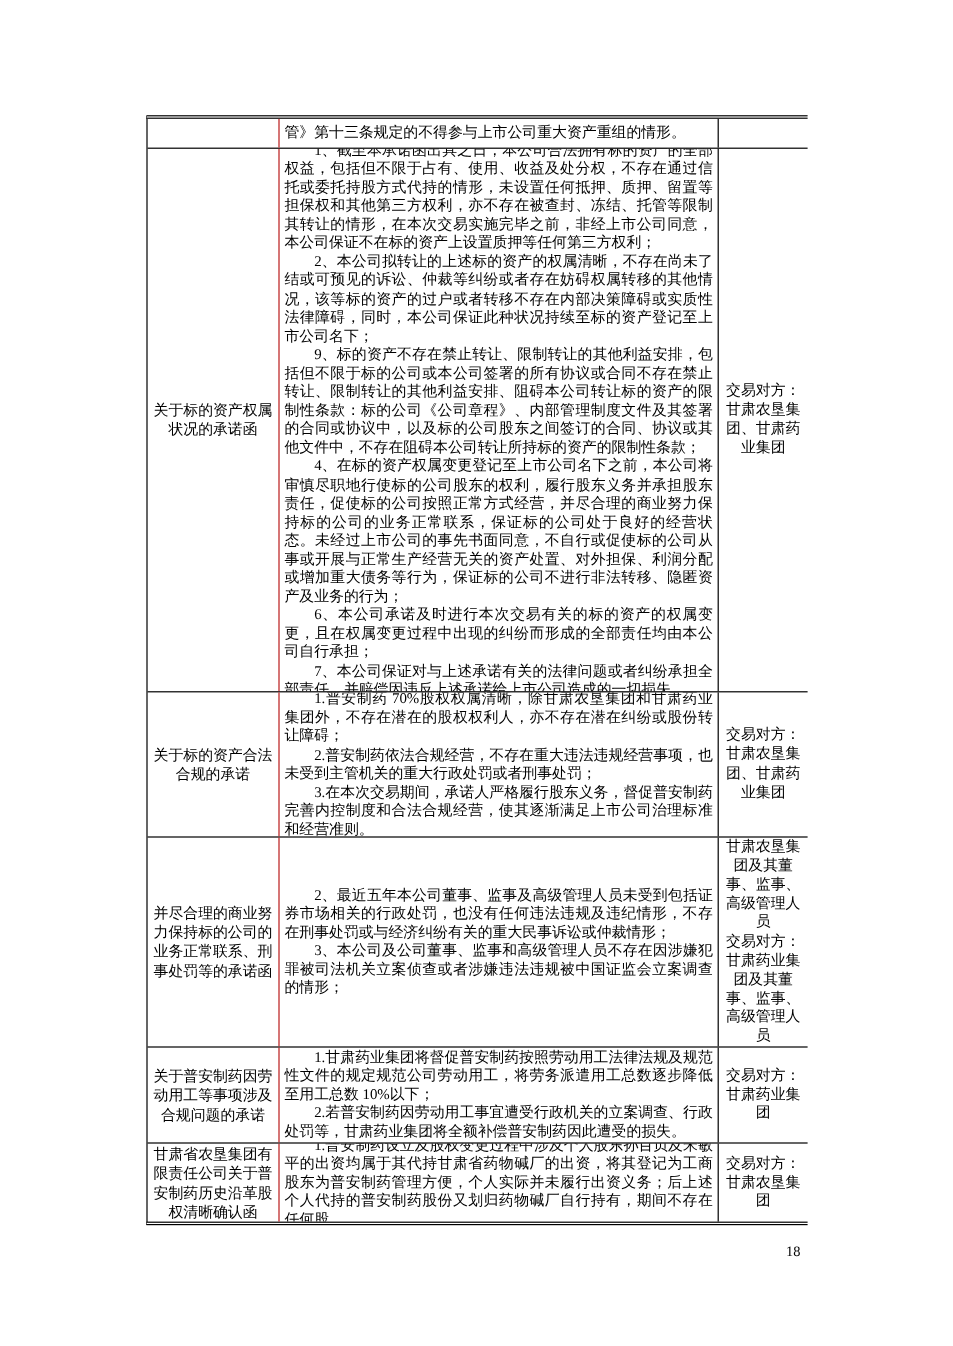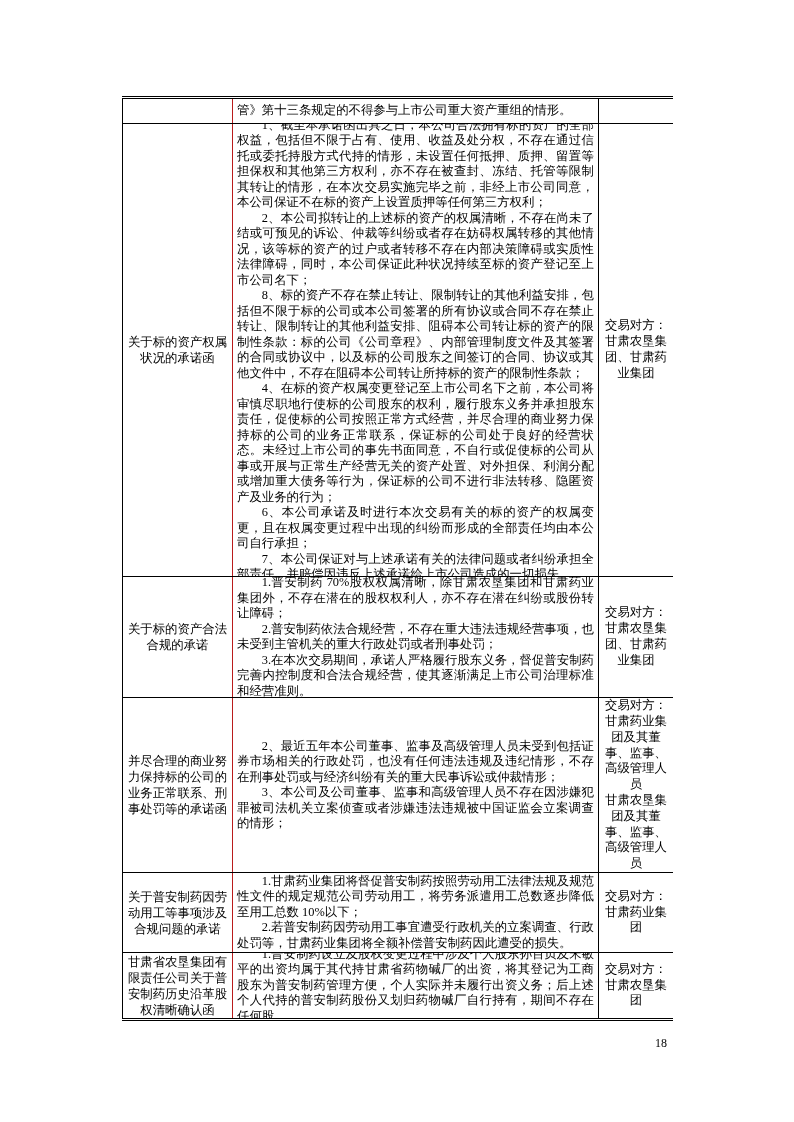--- a/index.html
+++ b/index.html
@@ -101,21 +101,21 @@
       <div class="cell cell-party"></div>
     </div>
 
     <div class="trow row-r1">
       <div class="cell cell-title">
         <div>关于标的资产权属状况的承诺函</div>
       </div>
       <div class="cell cell-body">
         <p>1、截至本承诺函出具之日，本公司合法拥有标的资产的全部权益，包括但不限于占有、使用、收益及处分权，不存在通过信托或委托持股方式代持的情形，未设置任何抵押、质押、留置等担保权和其他第三方权利，亦不存在被查封、冻结、托管等限制其转让的情形，在本次交易实施完毕之前，非经上市公司同意，本公司保证不在标的资产上设置质押等任何第三方权利；</p>
         <p>2、本公司拟转让的上述标的资产的权属清晰，不存在尚未了结或可预见的诉讼、仲裁等纠纷或者存在妨碍权属转移的其他情况，该等标的资产的过户或者转移不存在内部决策障碍或实质性法律障碍，同时，本公司保证此种状况持续至标的资产登记至上市公司名下；</p>
-        <p>8、标的资产不存在禁止转让、限制转让的其他利益安排，包括但不限于标的公司或本公司签署的所有协议或合同不存在禁止转让、限制转让的其他利益安排、阻碍本公司转让标的资产的限制性条款：标的公司《公司章程》、内部管理制度文件及其签署的合同或协议中，以及标的公司股东之间签订的合同、协议或其他文件中，不存在阻碍本公司转让所持标的资产的限制性条款；</p>
+        <p>9、标的资产不存在禁止转让、限制转让的其他利益安排，包括但不限于标的公司或本公司签署的所有协议或合同不存在禁止转让、限制转让的其他利益安排、阻碍本公司转让标的资产的限制性条款：标的公司《公司章程》、内部管理制度文件及其签署的合同或协议中，以及标的公司股东之间签订的合同、协议或其他文件中，不存在阻碍本公司转让所持标的资产的限制性条款；</p>
         <p>4、在标的资产权属变更登记至上市公司名下之前，本公司将审慎尽职地行使标的公司股东的权利，履行股东义务并承担股东责任，促使标的公司按照正常方式经营，并尽合理的商业努力保持标的公司的业务正常联系，保证标的公司处于良好的经营状态。未经过上市公司的事先书面同意，不自行或促使标的公司从事或开展与正常生产经营无关的资产处置、对外担保、利润分配或增加重大债务等行为，保证标的公司不进行非法转移、隐匿资产及业务的行为；</p>
         <p>6、本公司承诺及时进行本次交易有关的标的资产的权属变更，且在权属变更过程中出现的纠纷而形成的全部责任均由本公司自行承担；</p>
         <p>7、本公司保证对与上述承诺有关的法律问题或者纠纷承担全部责任，并赔偿因违反上述承诺给上市公司造成的一切损失。</p>
       </div>
       <div class="cell cell-party">
         <div>交易对方：甘肃农垦集团、甘肃药业集团</div>
       </div>
     </div>
 
     <div class="trow row-r2">
@@ -134,22 +134,22 @@
 
     <div class="trow row-r3">
       <div class="cell cell-title">
         <div>并尽合理的商业努力保持标的公司的业务正常联系、刑事处罚等的承诺函</div>
       </div>
       <div class="cell cell-body">
         <p>2、最近五年本公司董事、监事及高级管理人员未受到包括证券市场相关的行政处罚，也没有任何违法违规及违纪情形，不存在刑事处罚或与经济纠纷有关的重大民事诉讼或仲裁情形；</p>
         <p>3、本公司及公司董事、监事和高级管理人员不存在因涉嫌犯罪被司法机关立案侦查或者涉嫌违法违规被中国证监会立案调查的情形；</p>
       </div>
       <div class="cell cell-party">
+        <div>甘肃农垦集团及其董事、监事、高级管理人员</div>
         <div>交易对方：甘肃药业集团及其董事、监事、高级管理人员</div>
-        <div>甘肃农垦集团及其董事、监事、高级管理人员</div>
       </div>
     </div>
 
     <div class="trow row-r4">
       <div class="cell cell-title">
         <div>关于普安制药因劳动用工等事项涉及合规问题的承诺</div>
       </div>
       <div class="cell cell-body">
         <p>1.甘肃药业集团将督促普安制药按照劳动用工法律法规及规范性文件的规定规范公司劳动用工，将劳务派遣用工总数逐步降低至用工总数 10%以下；</p>
         <p>2.若普安制药因劳动用工事宜遭受行政机关的立案调查、行政处罚等，甘肃药业集团将全额补偿普安制药因此遭受的损失。</p>

